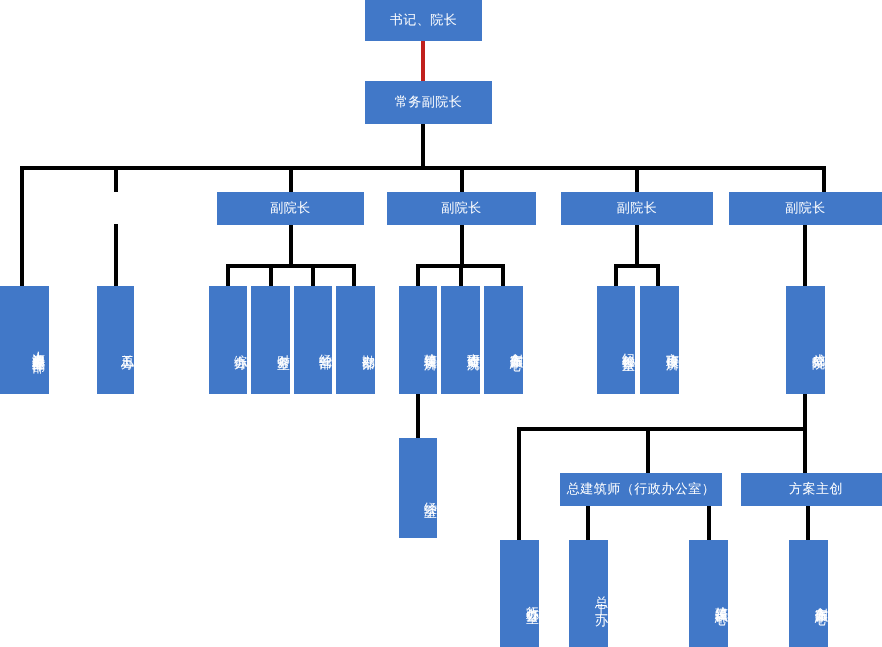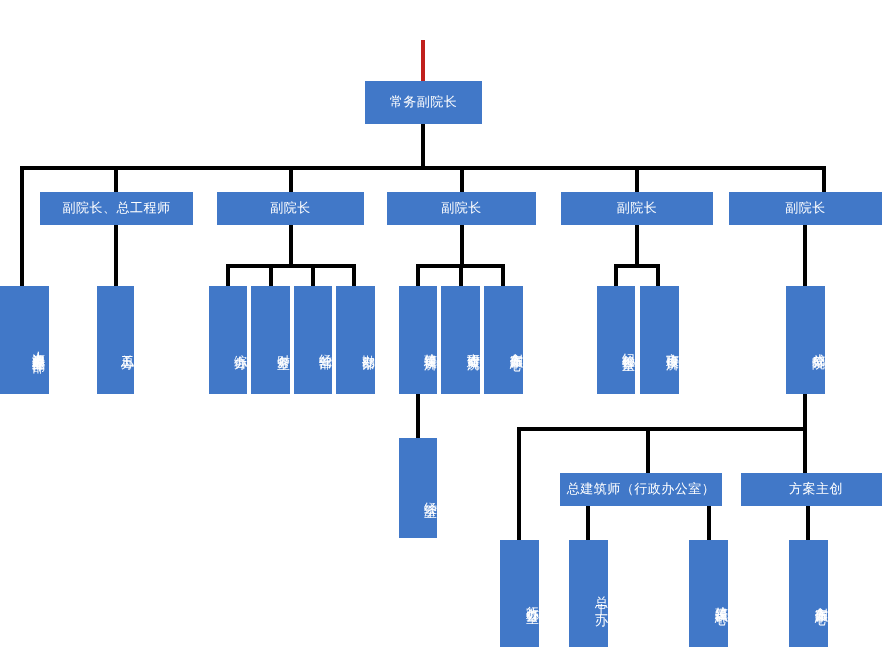--- a/index.html
+++ b/index.html
@@ -115,24 +115,24 @@
   <div class="line" style="left:517px; top:427px; width:290px; height:4px;"></div>
   <div class="line" style="left:517px; top:427px; width:4px; height:113px;"></div>
   <div class="line" style="left:646px; top:427px; width:4px; height:46px;"></div>
   <div class="line" style="left:803px; top:427px; width:4px; height:46px;"></div>
 
   <div class="line" style="left:586px; top:505px; width:4px; height:35px;"></div>
   <div class="line" style="left:707px; top:505px; width:4px; height:35px;"></div>
 
   <div class="line" style="left:806px; top:505px; width:4px; height:35px;"></div>
 
+  <div class="node horiz" style="left:365px; top:0px; width:117px; height:41px;">书记、院长</div>
 
-  <div class="node horiz" style="left:365px; top:81px; width:117px; height:43px;">常务副院长</div>
+  <div class="node horiz" style="left:365px; top:81px; width:127px; height:43px;">常务副院长</div>
 
-  <div class="node horiz" style="left:40px; top:192px; width:153px; height:33px;">副院长、总工程师</div>
   <div class="node horiz" style="left:217px; top:192px; width:147px; height:33px;">副院长</div>
   <div class="node horiz" style="left:387px; top:192px; width:149px; height:33px;">副院长</div>
   <div class="node horiz" style="left:561px; top:192px; width:152px; height:33px;">副院长</div>
   <div class="node horiz" style="left:729px; top:192px; width:153px; height:33px;">副院长</div>
 
   <div class="node twocol" style="left:0px; top:286px; width:49px; height:108px;"><span class="col">人力资源部</span><span class="col">党群工作部</span></div>
 
   <div class="node vert" style="left:97px; top:286px; width:37px; height:108px;">总工办</div>
 
   <div class="node vert" style="left:209px; top:286px; width:38px; height:108px;">综合办</div>

